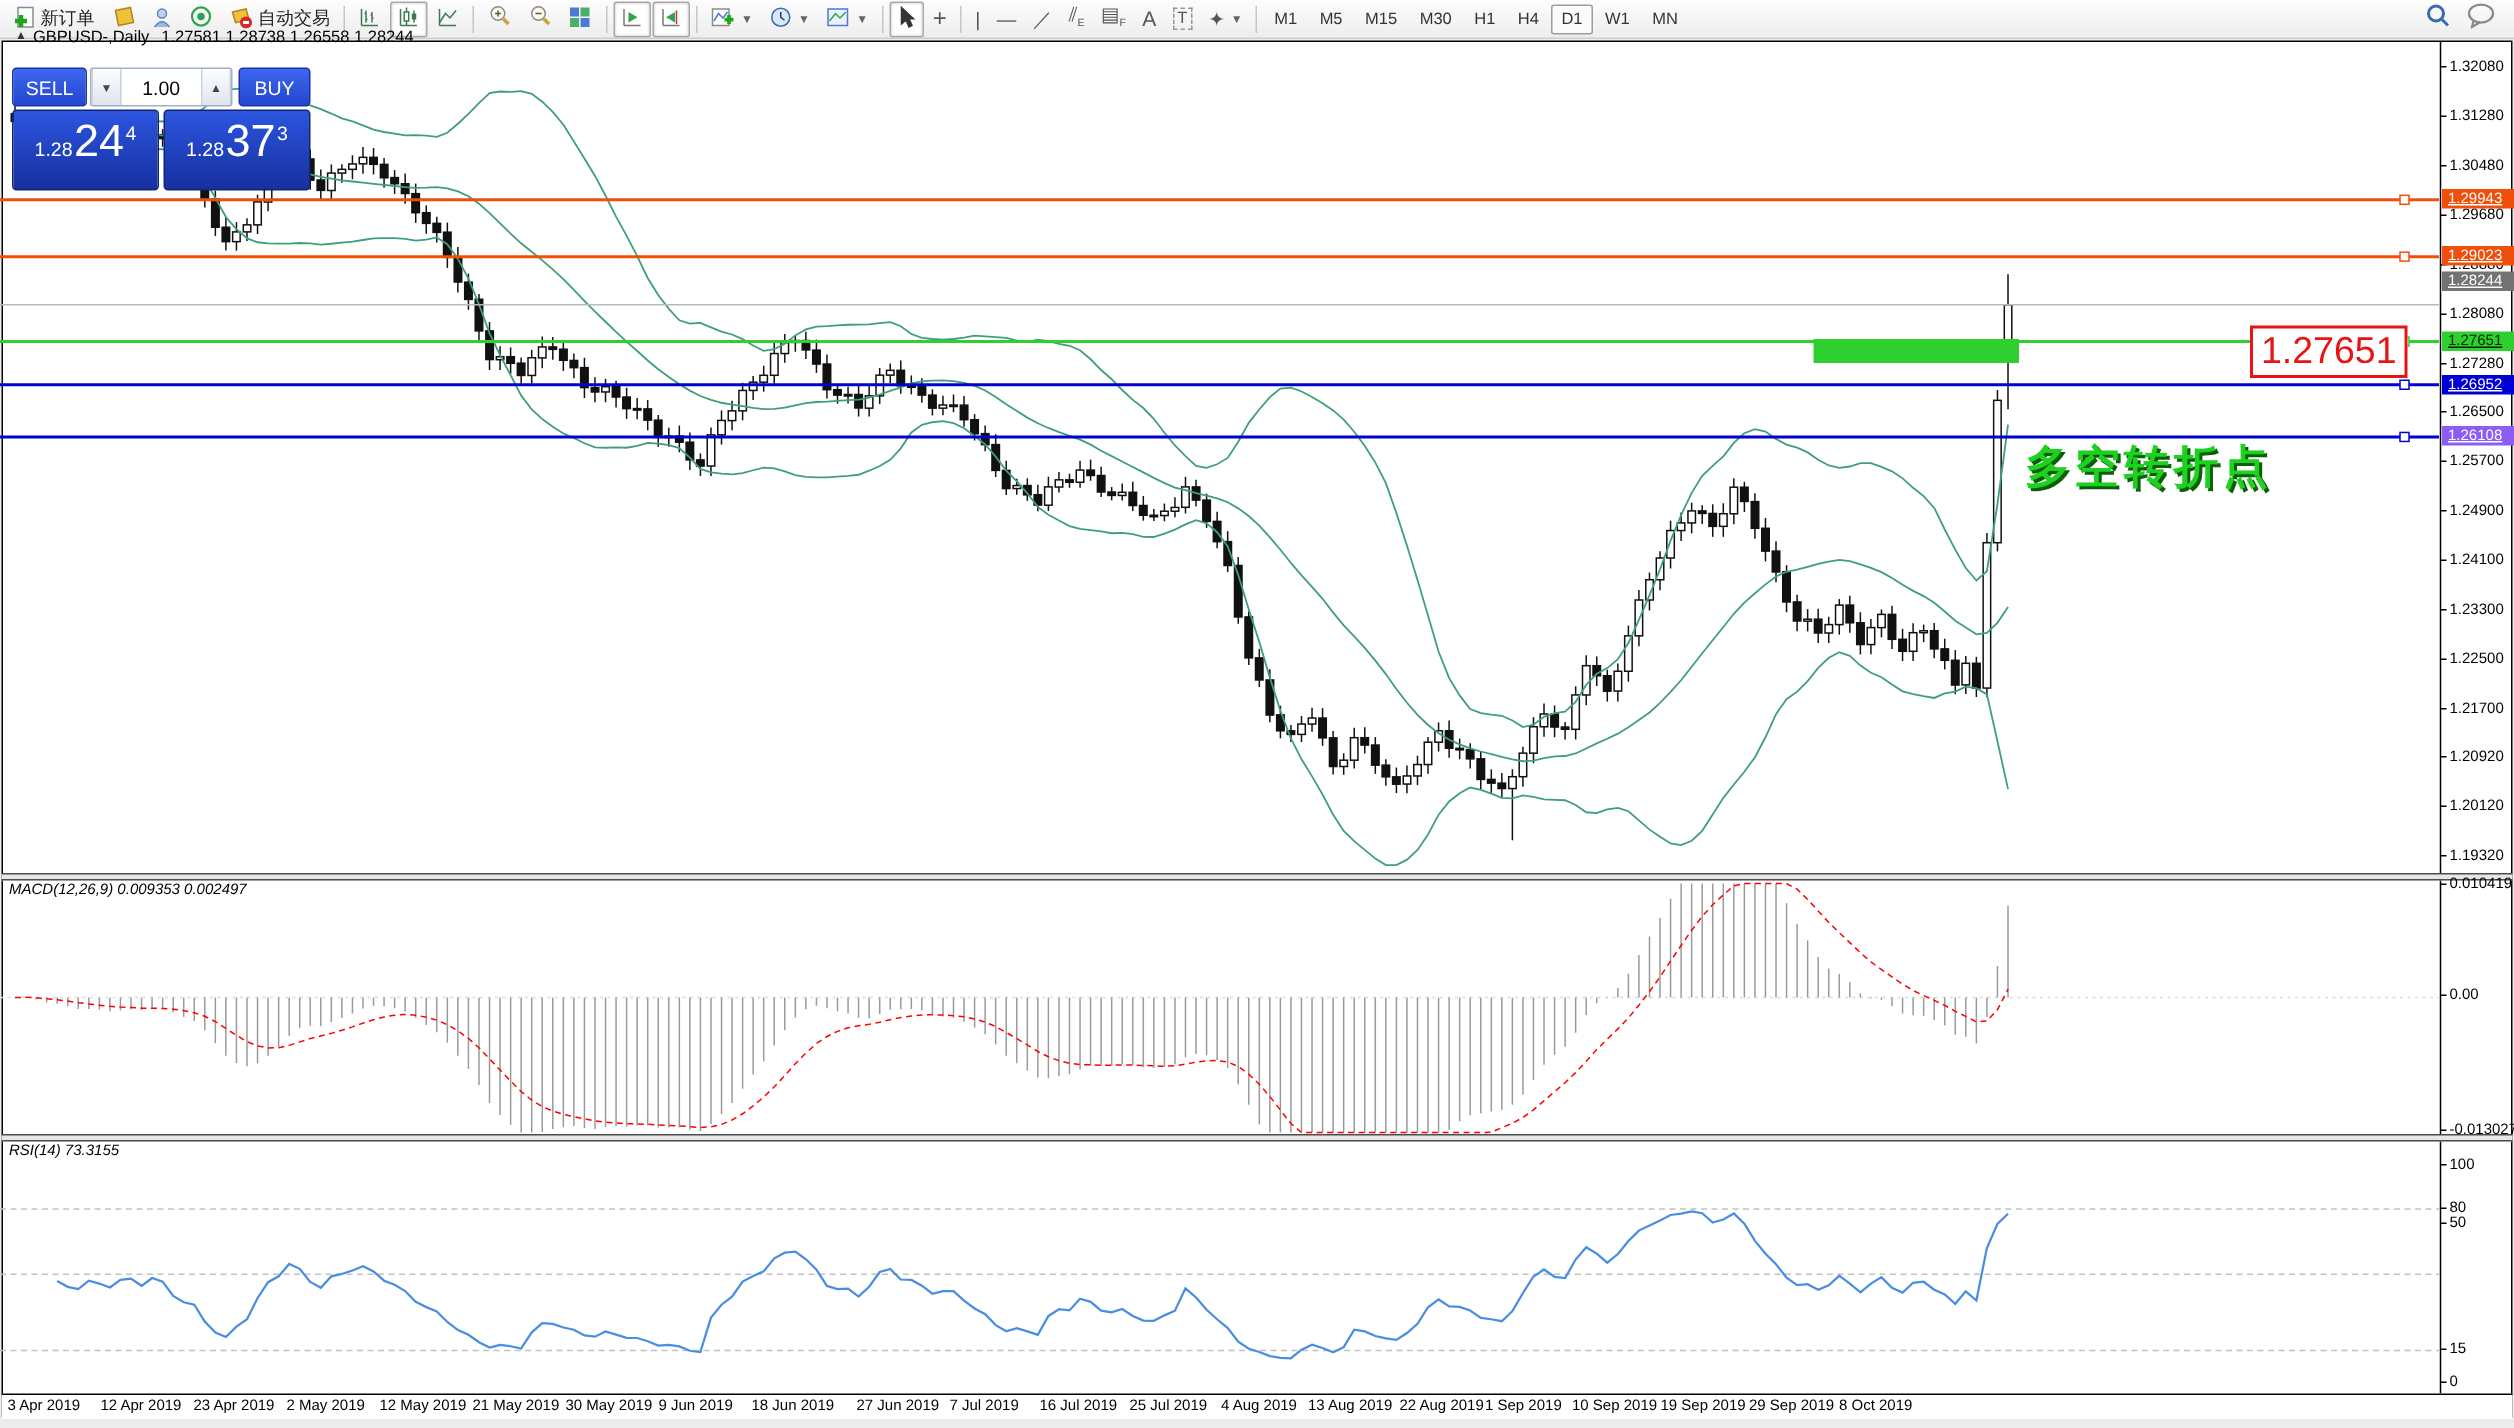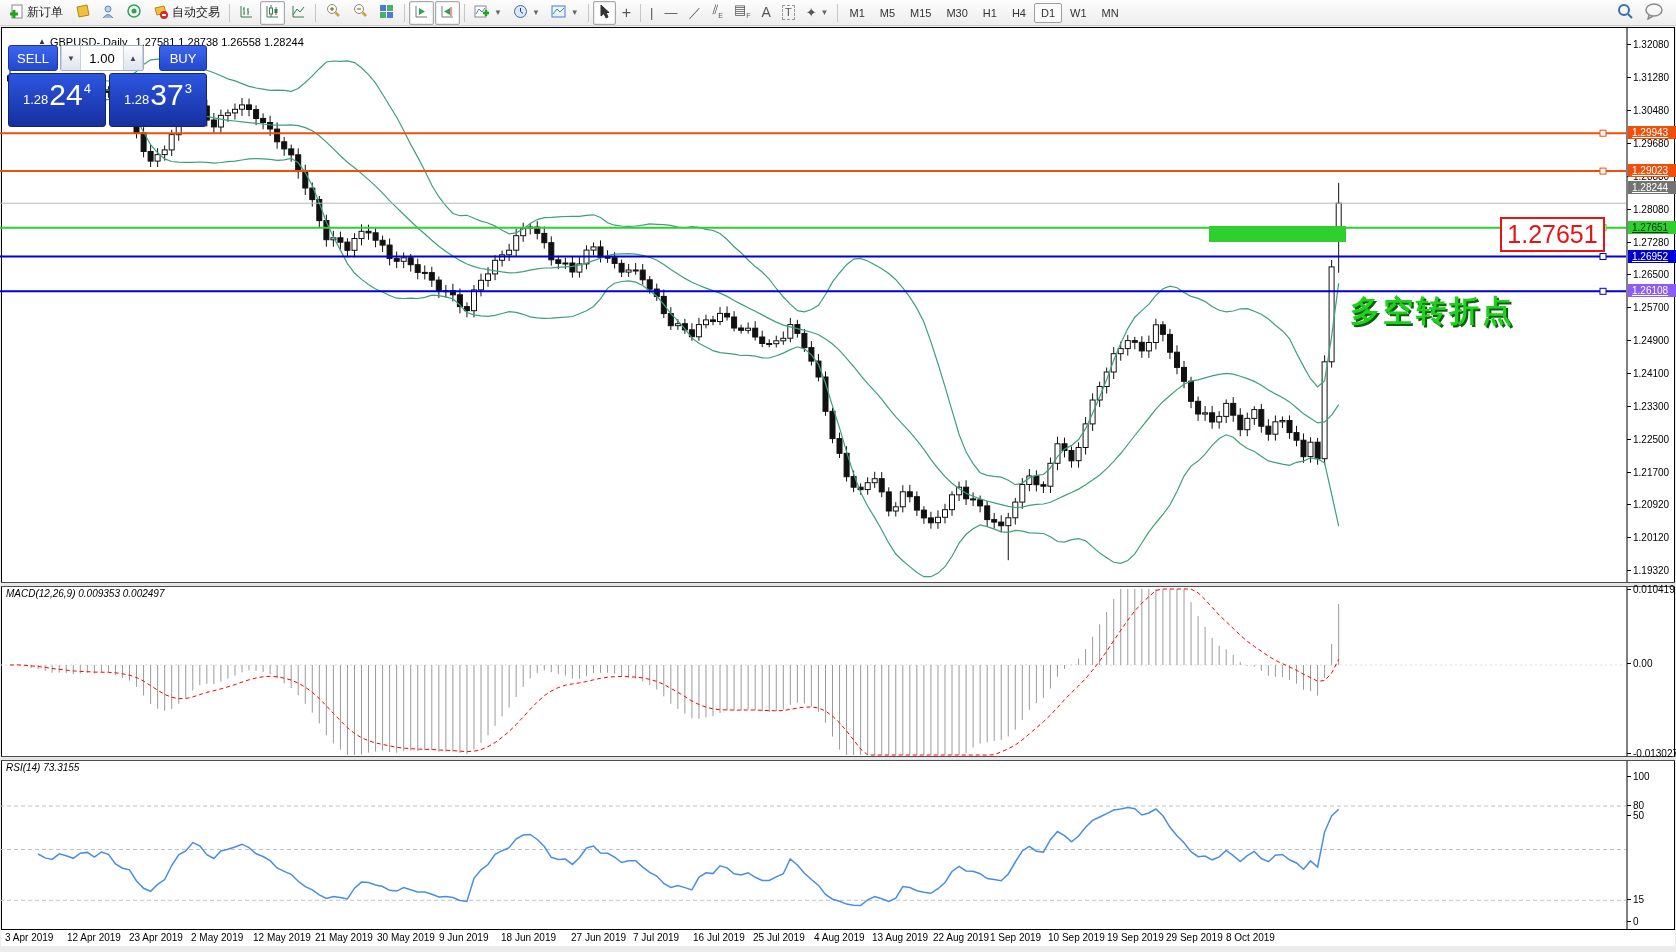--- a/index.html
+++ b/index.html
@@ -17,21 +17,21 @@
   .tfbtn{font-size:11px;color:#333;padding:3px 6px;border:1px solid transparent;border-radius:2px;}
   .tfbtn.active{background:#fbfbfb;border-color:#9e9e9e;}
   .drop{font-size:8px;color:#666;margin-left:1px;}
   .tb-right{margin-left:auto;display:flex;gap:10px;padding-right:8px;}
   
   .chart-window{position:absolute;top:27px;left:1px;width:1674px;height:918px;background:#fff;
     border:1px solid #000;box-sizing:border-box;}
   #plot{position:absolute;top:0;left:0;pointer-events:none;}
   .pane-sep{position:absolute;left:1px;width:1674px;height:3px;background:#e6e6e6;
     border-top:1px solid #4d4d4d;border-bottom:1px solid #4d4d4d;box-sizing:content-box;z-index:4;}
-  .chart-title{position:absolute;left:10px;top:36px;font-size:11px;color:#000;z-index:6;margin-left:28px;}
+  .chart-title{position:absolute;left:10px;top:19px;font-size:11px;color:#000;z-index:6;}
   .chart-title .tri{font-size:8px;vertical-align:2px;margin-right:4px;color:#333;}
   .chart-title .ohlc{margin-left:8px;}
   .pane-header{position:absolute;left:6px;font-size:10px;color:#000;z-index:6;font-style:italic;}
   
   .tick-label{position:absolute;left:1633px;font-size:10px;color:#000;z-index:5;}
   .tick-label:before{content:"";position:absolute;left:-6px;top:5px;width:4px;height:1px;background:#000;}
   .plabel{position:absolute;left:1628px;width:57px;font-size:10px;padding:1px 0 1px 4px;z-index:6;box-sizing:border-box;text-decoration:underline;}
   
   .date-strip{position:absolute;left:1px;top:929px;width:1674px;height:16px;background:#fff;
     border-top:1px solid #000;z-index:5;}
@@ -41,21 +41,21 @@
     background:#fff;color:#e81414;font-size:25px;display:flex;align-items:center;justify-content:center;
     z-index:7;letter-spacing:0px;}
   .cn-note{position:absolute;left:1350px;top:291px;font-size:30px;font-weight:bold;color:#1ed11e;
     text-shadow:2px 2px 0 #0a5f0a;z-index:7;letter-spacing:3px;}
   
   .trade-panel{position:absolute;left:8px;top:45px;width:199px;z-index:8;}
   .tp-row1{display:flex;align-items:center;gap:2px;height:26px;}
   .tp-btn{background:linear-gradient(#3d66ef,#2347cf);color:#fff;border:1px solid #1a33a8;border-radius:3px;
     font-size:13px;height:24px;display:flex;align-items:center;justify-content:center;}
   .tp-sell{width:48px;}
-  .tp-buy{width:46px;margin-left:13px;}
+  .tp-buy{width:46px;margin-left:2px;}
   .tp-spin{flex:1;display:flex;height:24px;border:1px solid #9db0c8;border-radius:2px;overflow:hidden;background:#fff;}
   .tp-arrow{width:18px;background:linear-gradient(#fdfdfd,#dfe5ee);display:flex;align-items:center;justify-content:center;
     font-size:8px;color:#445;border-right:1px solid #c7d0dd;border-left:1px solid #c7d0dd;}
   .tp-vol{flex:1;display:flex;align-items:center;justify-content:center;font-size:13px;color:#000;}
   .tp-row2{display:flex;gap:3px;margin-top:2px;}
   .tp-price{flex:1;height:36px;background:linear-gradient(#2c55e0,#16309f);border:1px solid #12266f;border-radius:3px;
     color:#fff;display:flex;align-items:flex-end;justify-content:center;padding-bottom:16px;}
   .tp-small{font-size:13px;margin-bottom:3px;}
   .tp-big{font-size:30px;line-height:30px;margin:0 1px;}
   .tp-sup{font-size:13px;margin-bottom:14px;}

